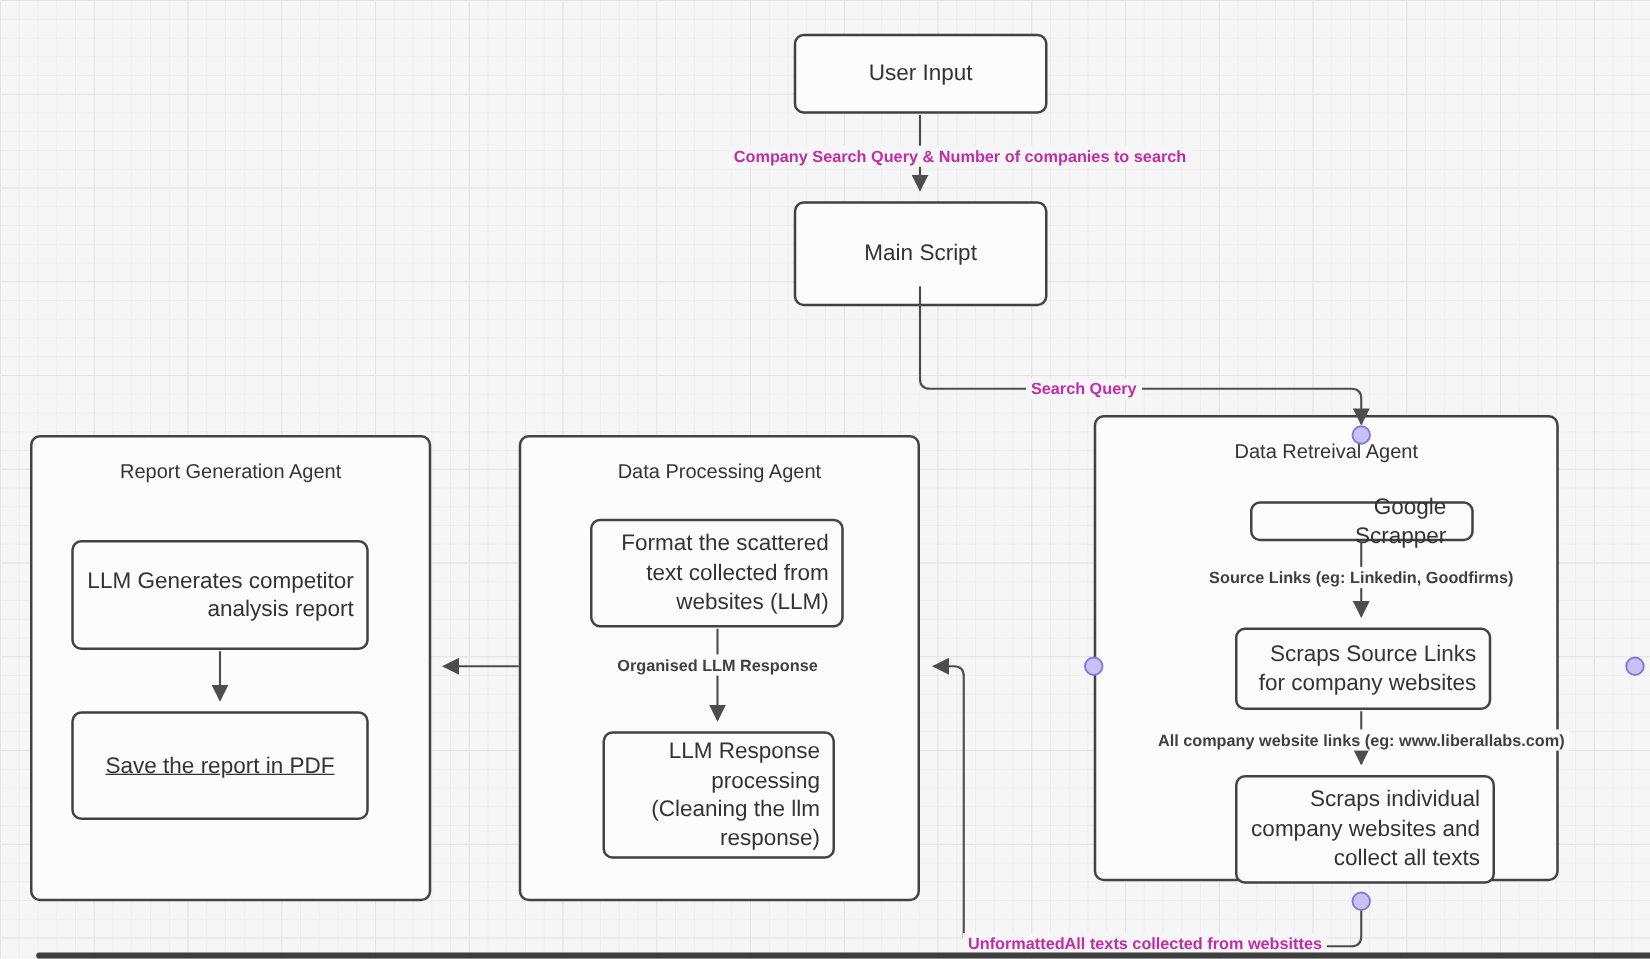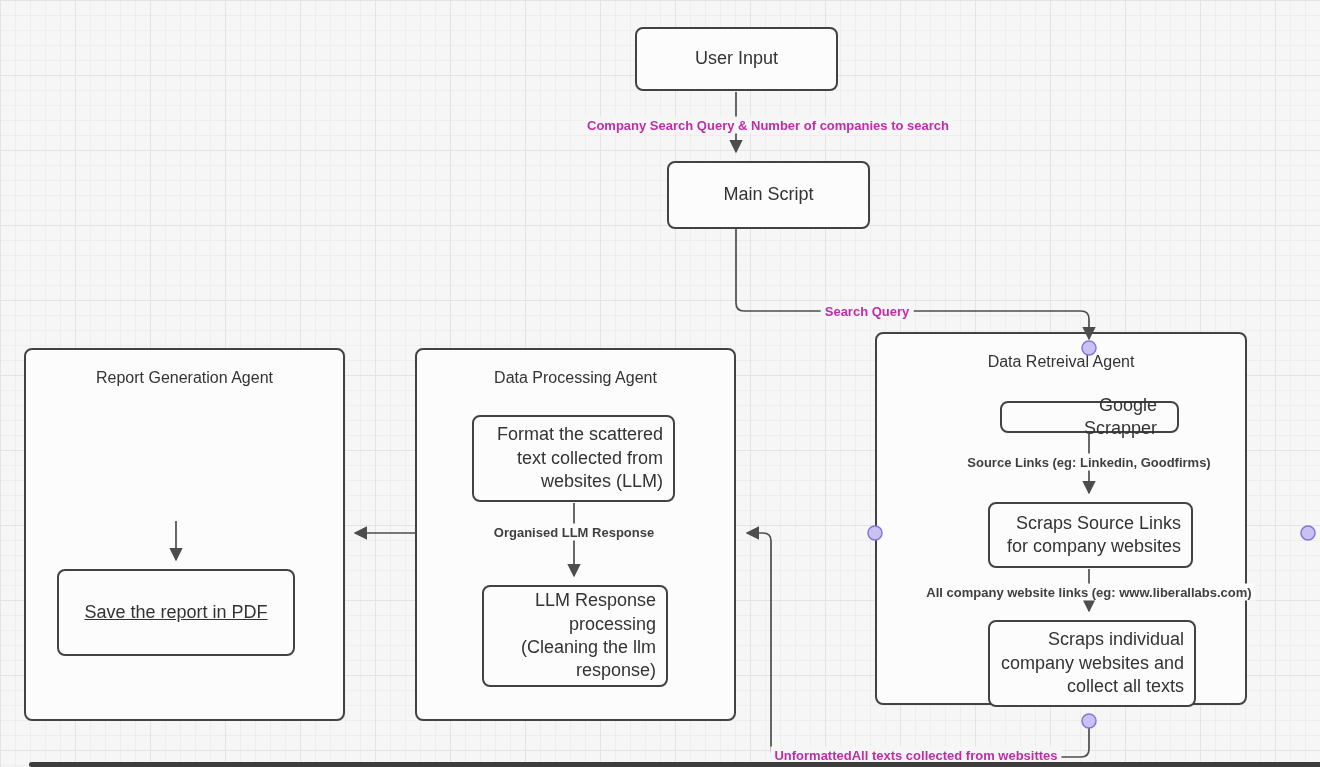--- a/index.html
+++ b/index.html
@@ -88,28 +88,31 @@
     <circle class="connection-dot" cx="875" cy="533" r="7"></circle>
     <circle class="connection-dot" cx="1308" cy="533" r="7"></circle>
     <circle class="connection-dot" cx="1089" cy="721" r="7"></circle>
   </svg>
 
   <div class="nodes-layer">
 
     <div class="node" style="left:635px; top:27px; width:203px; height:64px;">
       <span>User Input</span>
     </div>
-    <div class="node" style="left:635px; top:161px; width:203px; height:68px;margin-left:32px;">
+    <div class="node" style="left:635px; top:161px; width:203px; height:84px;">
       <span>Main Script</span>
     </div>
 
     <div class="container-box" style="left:24px; top:348px; width:321px; height:373px;">
       <div class="container-title">
         <span class="inner">Report Generation Agent</span>
       </div>
+    </div>
+    <div class="node" style="left:57px; top:432px; width:238px; height:88px;">
+      <span>LLM Generates competitor analysis report</span>
     </div>
     <div class="node" style="left:57px; top:569px; width:238px; height:87px;text-decoration:underline;">
       <span>Save the report in PDF</span>
     </div>
 
     <div class="container-box" style="left:415px; top:348px; width:321px; height:373px;">
       <div class="container-title">
         <span class="inner">Data Processing Agent</span>
       </div>
     </div>

